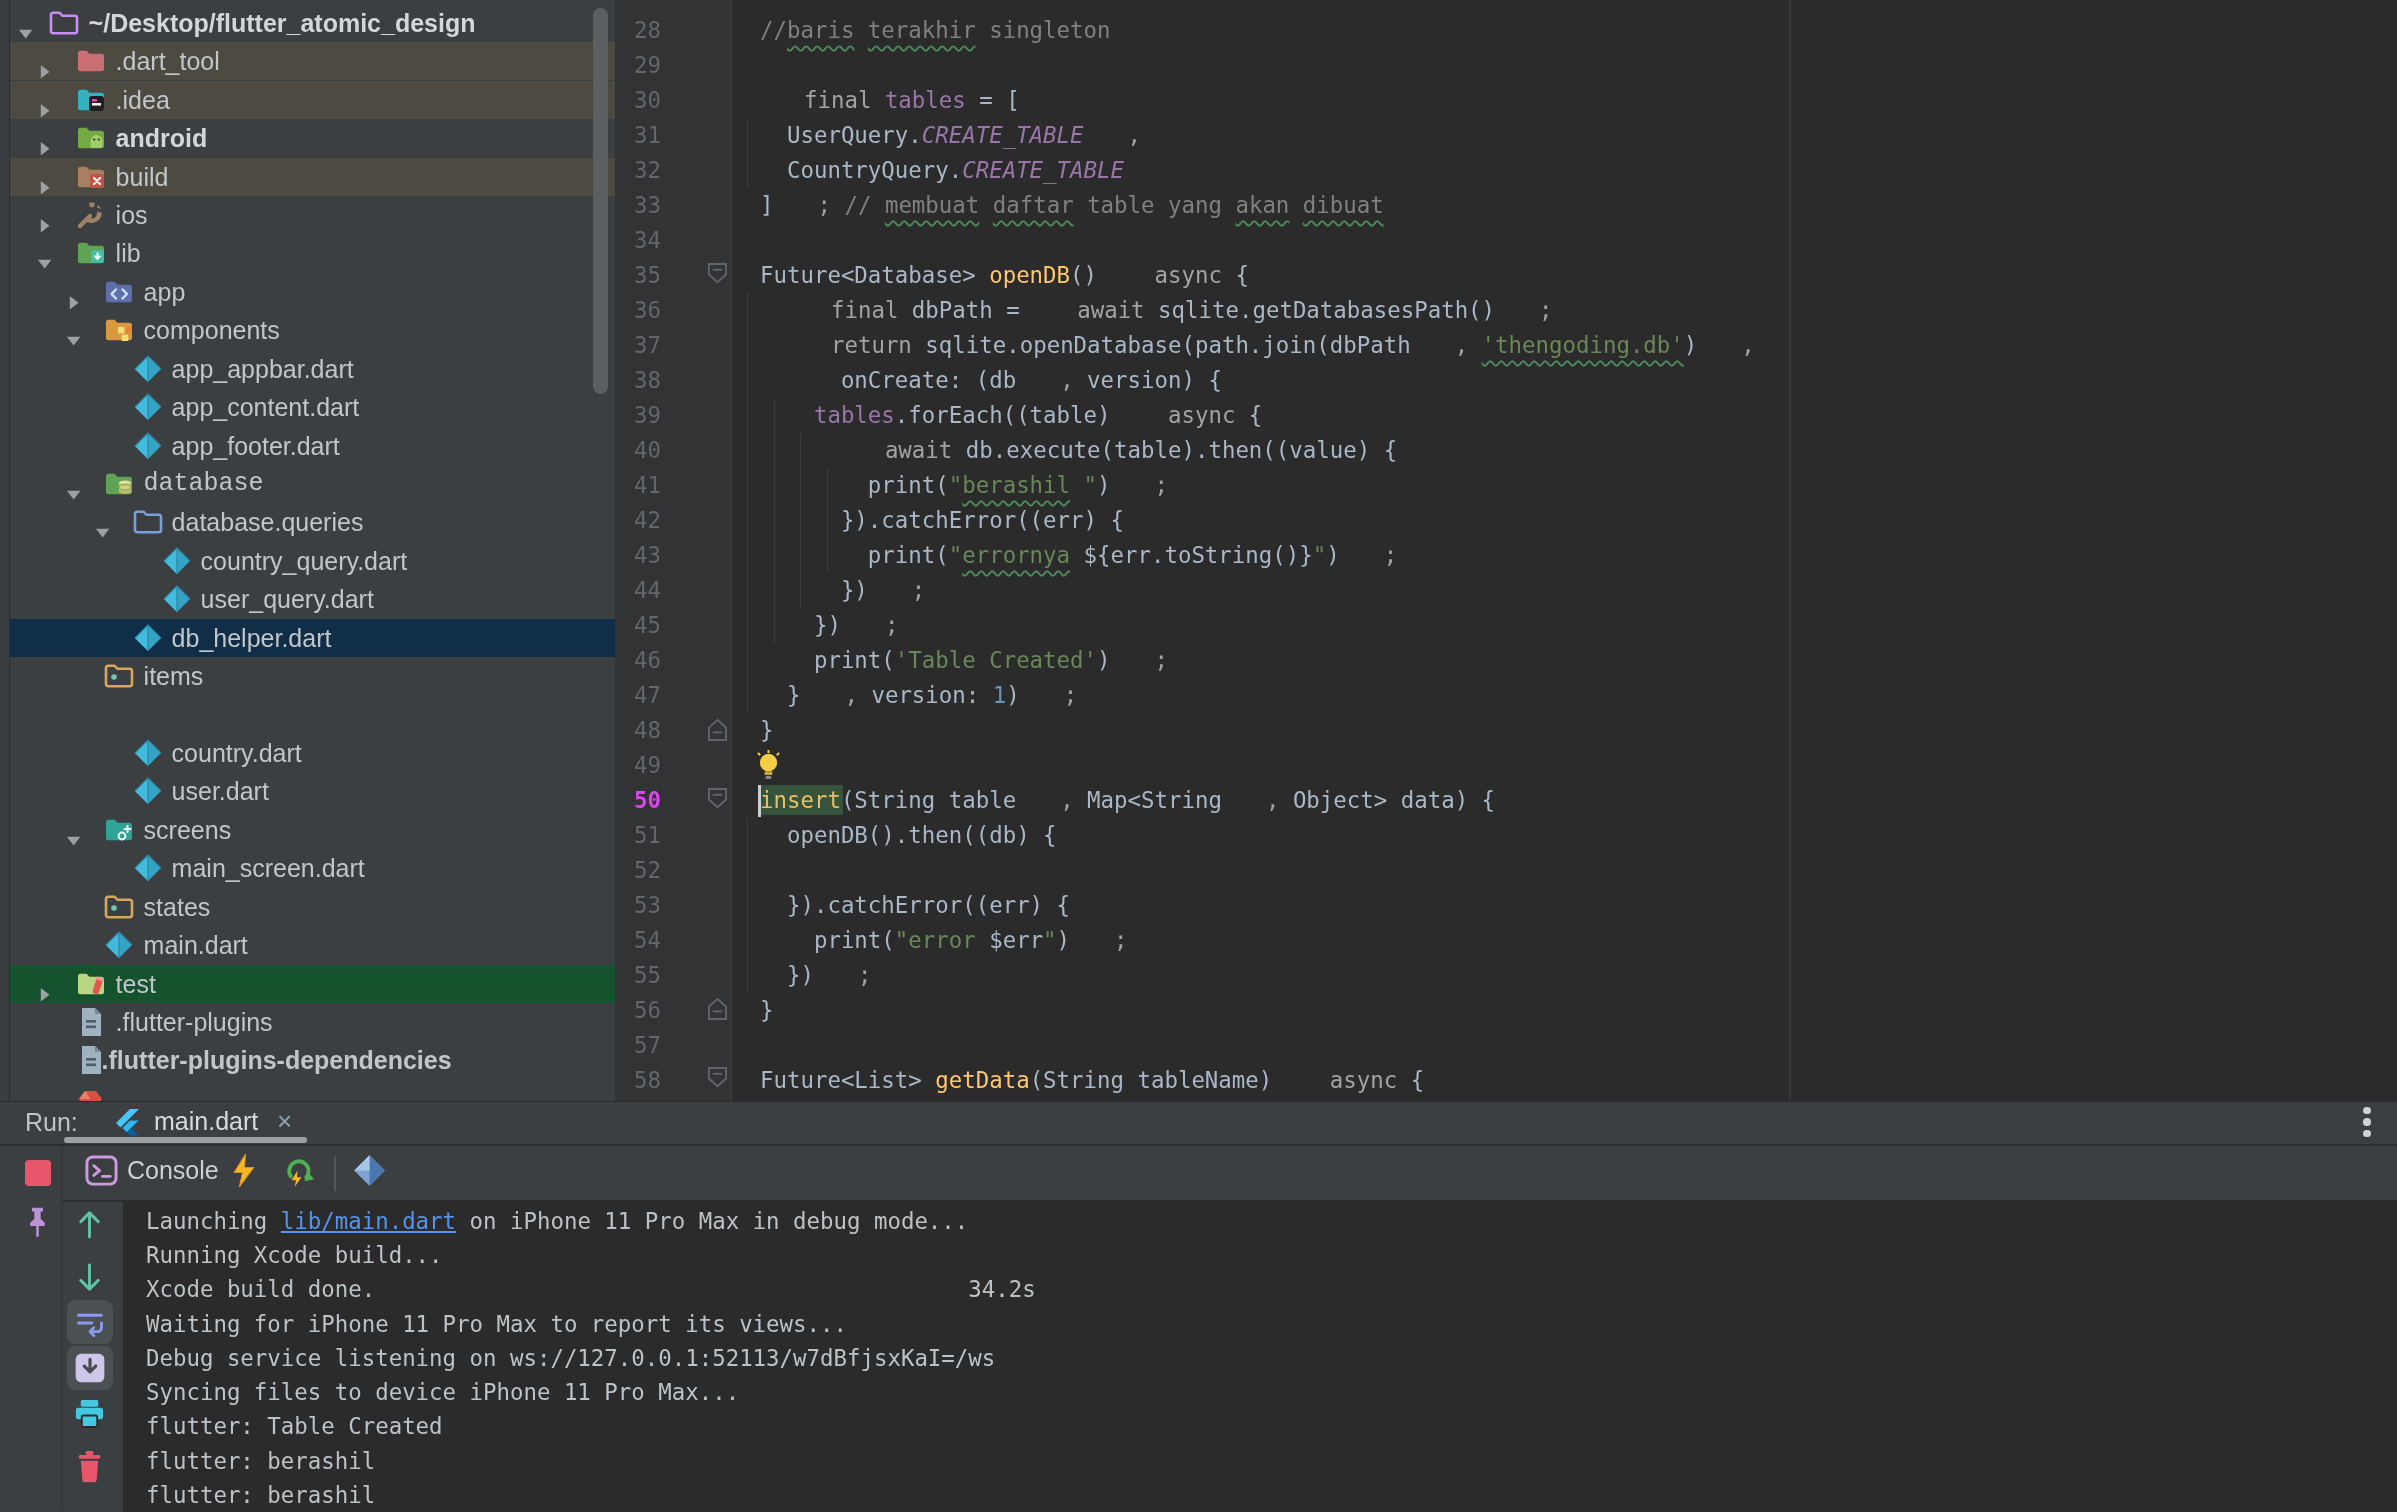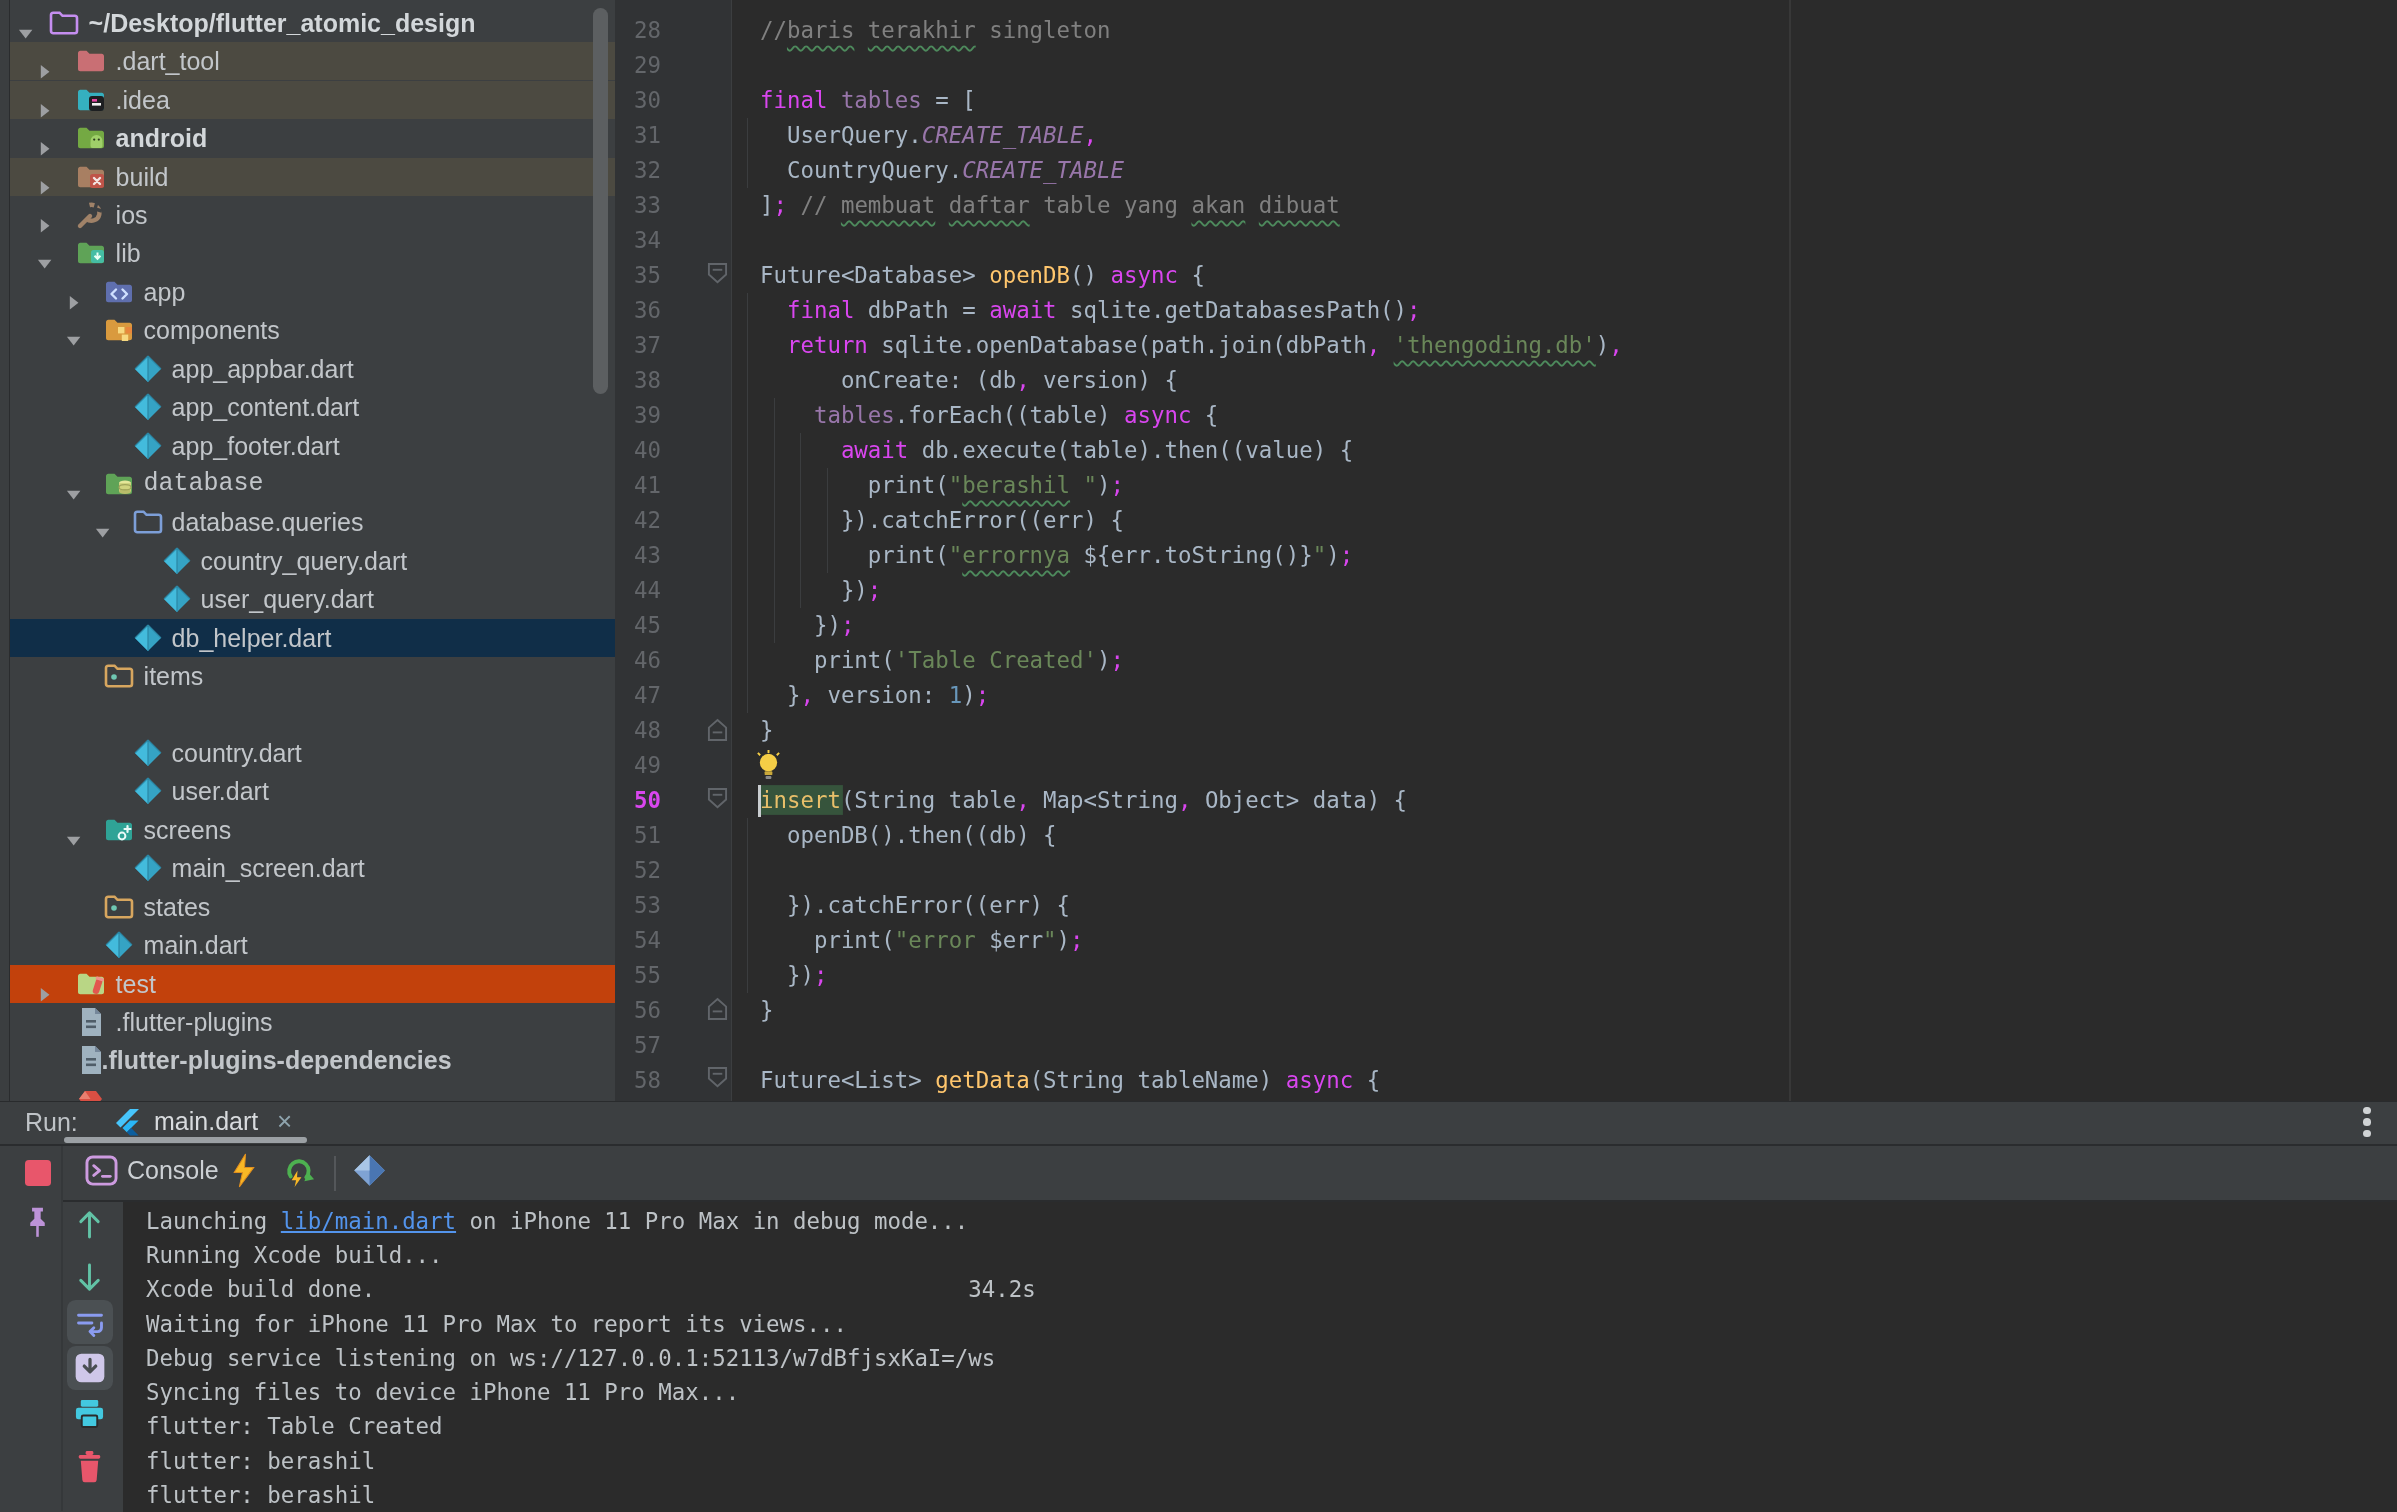--- a/index.html
+++ b/index.html
@@ -10,21 +10,21 @@
   
   #tool-stripe { position:absolute; left:0; top:0; width:9.6px; height:1101px;
                  background:#3b3e40; border-right:1.9px solid #2a2c2e; }
 
   
   #tree { position:absolute; left:9.6px; top:0; width:605px; height:1101px;
           background:#3c3f41; overflow:hidden; }
   .tree-row { position:absolute; left:0; width:605px; height:38px; color:#c2c6ca;
               font-size:25px; line-height:38px; white-space:nowrap; }
   .tree-row.bg-ignored  { background:#4c4a41; }
-  .tree-row.bg-test     { background:#c2410c; }
+  .tree-row.bg-test     { background:#14532d; }
   .tree-row.bg-selected { background:#102e48; }
   .tree-row .arrow { position:absolute; top:10.6px; width:17.3px; height:17.3px; }
   .tree-row .t-icon { position:absolute; top:2.9px; width:32px; height:32px; }
   .tree-row .t-icon svg { width:32px; height:32px; display:block; }
   .tree-row .label { position:absolute; top:0; }
   .tree-row .label.b { font-weight:bold; color:#d3d7da; }
   #tree-scrollbar { position:absolute; left:583px; top:7.7px; width:15.4px; height:386px;
                     background:#5c5f61; border-radius:7.7px; }
 
   
@@ -37,21 +37,21 @@
           font-family:"DejaVu Sans Mono", monospace; font-size:22.4px; line-height:35px;
           color:#63666a; }
   .lnum.cur { color:#d946ef; font-weight:bold; }
   .fold { position:absolute; left:92px; width:21px; height:29px; }
   .fold svg { width:21px; height:29px; display:block; }
   .code-line { position:absolute; left:145px; height:35px;
                font-family:"DejaVu Sans Mono", monospace; font-size:22.4px;
                line-height:35px; white-space:pre; }
   .guide { position:absolute; width:1px; background:#3b3d3f; }
   .tok-d   { color:#a9b7c6; }
-  .tok-kw  { color:#d946ef; }
+  .tok-kw  { color:#a3a3a3;margin-left:44px; }
   .tok-str { color:#6a8759; }
   .tok-num { color:#6897bb; }
   .tok-cmt { color:#808080; }
   .tok-fn  { color:#ffc66d; }
   .tok-fld { color:#9876aa; }
   .tok-con { color:#9876aa; font-style:italic; }
   .tok-hl  { color:#e8bf6a; background:#36543c; box-shadow:0 0 0 1.9px #36543c; }
   .ty { text-decoration:underline wavy #4d8a5c; text-decoration-thickness:1.9px; text-underline-offset:6.7px; }
   #caret { position:absolute; width:2.9px; height:32px; background:#c9cdd0; }
   #bulb { position:absolute; width:29px; height:33px; }

